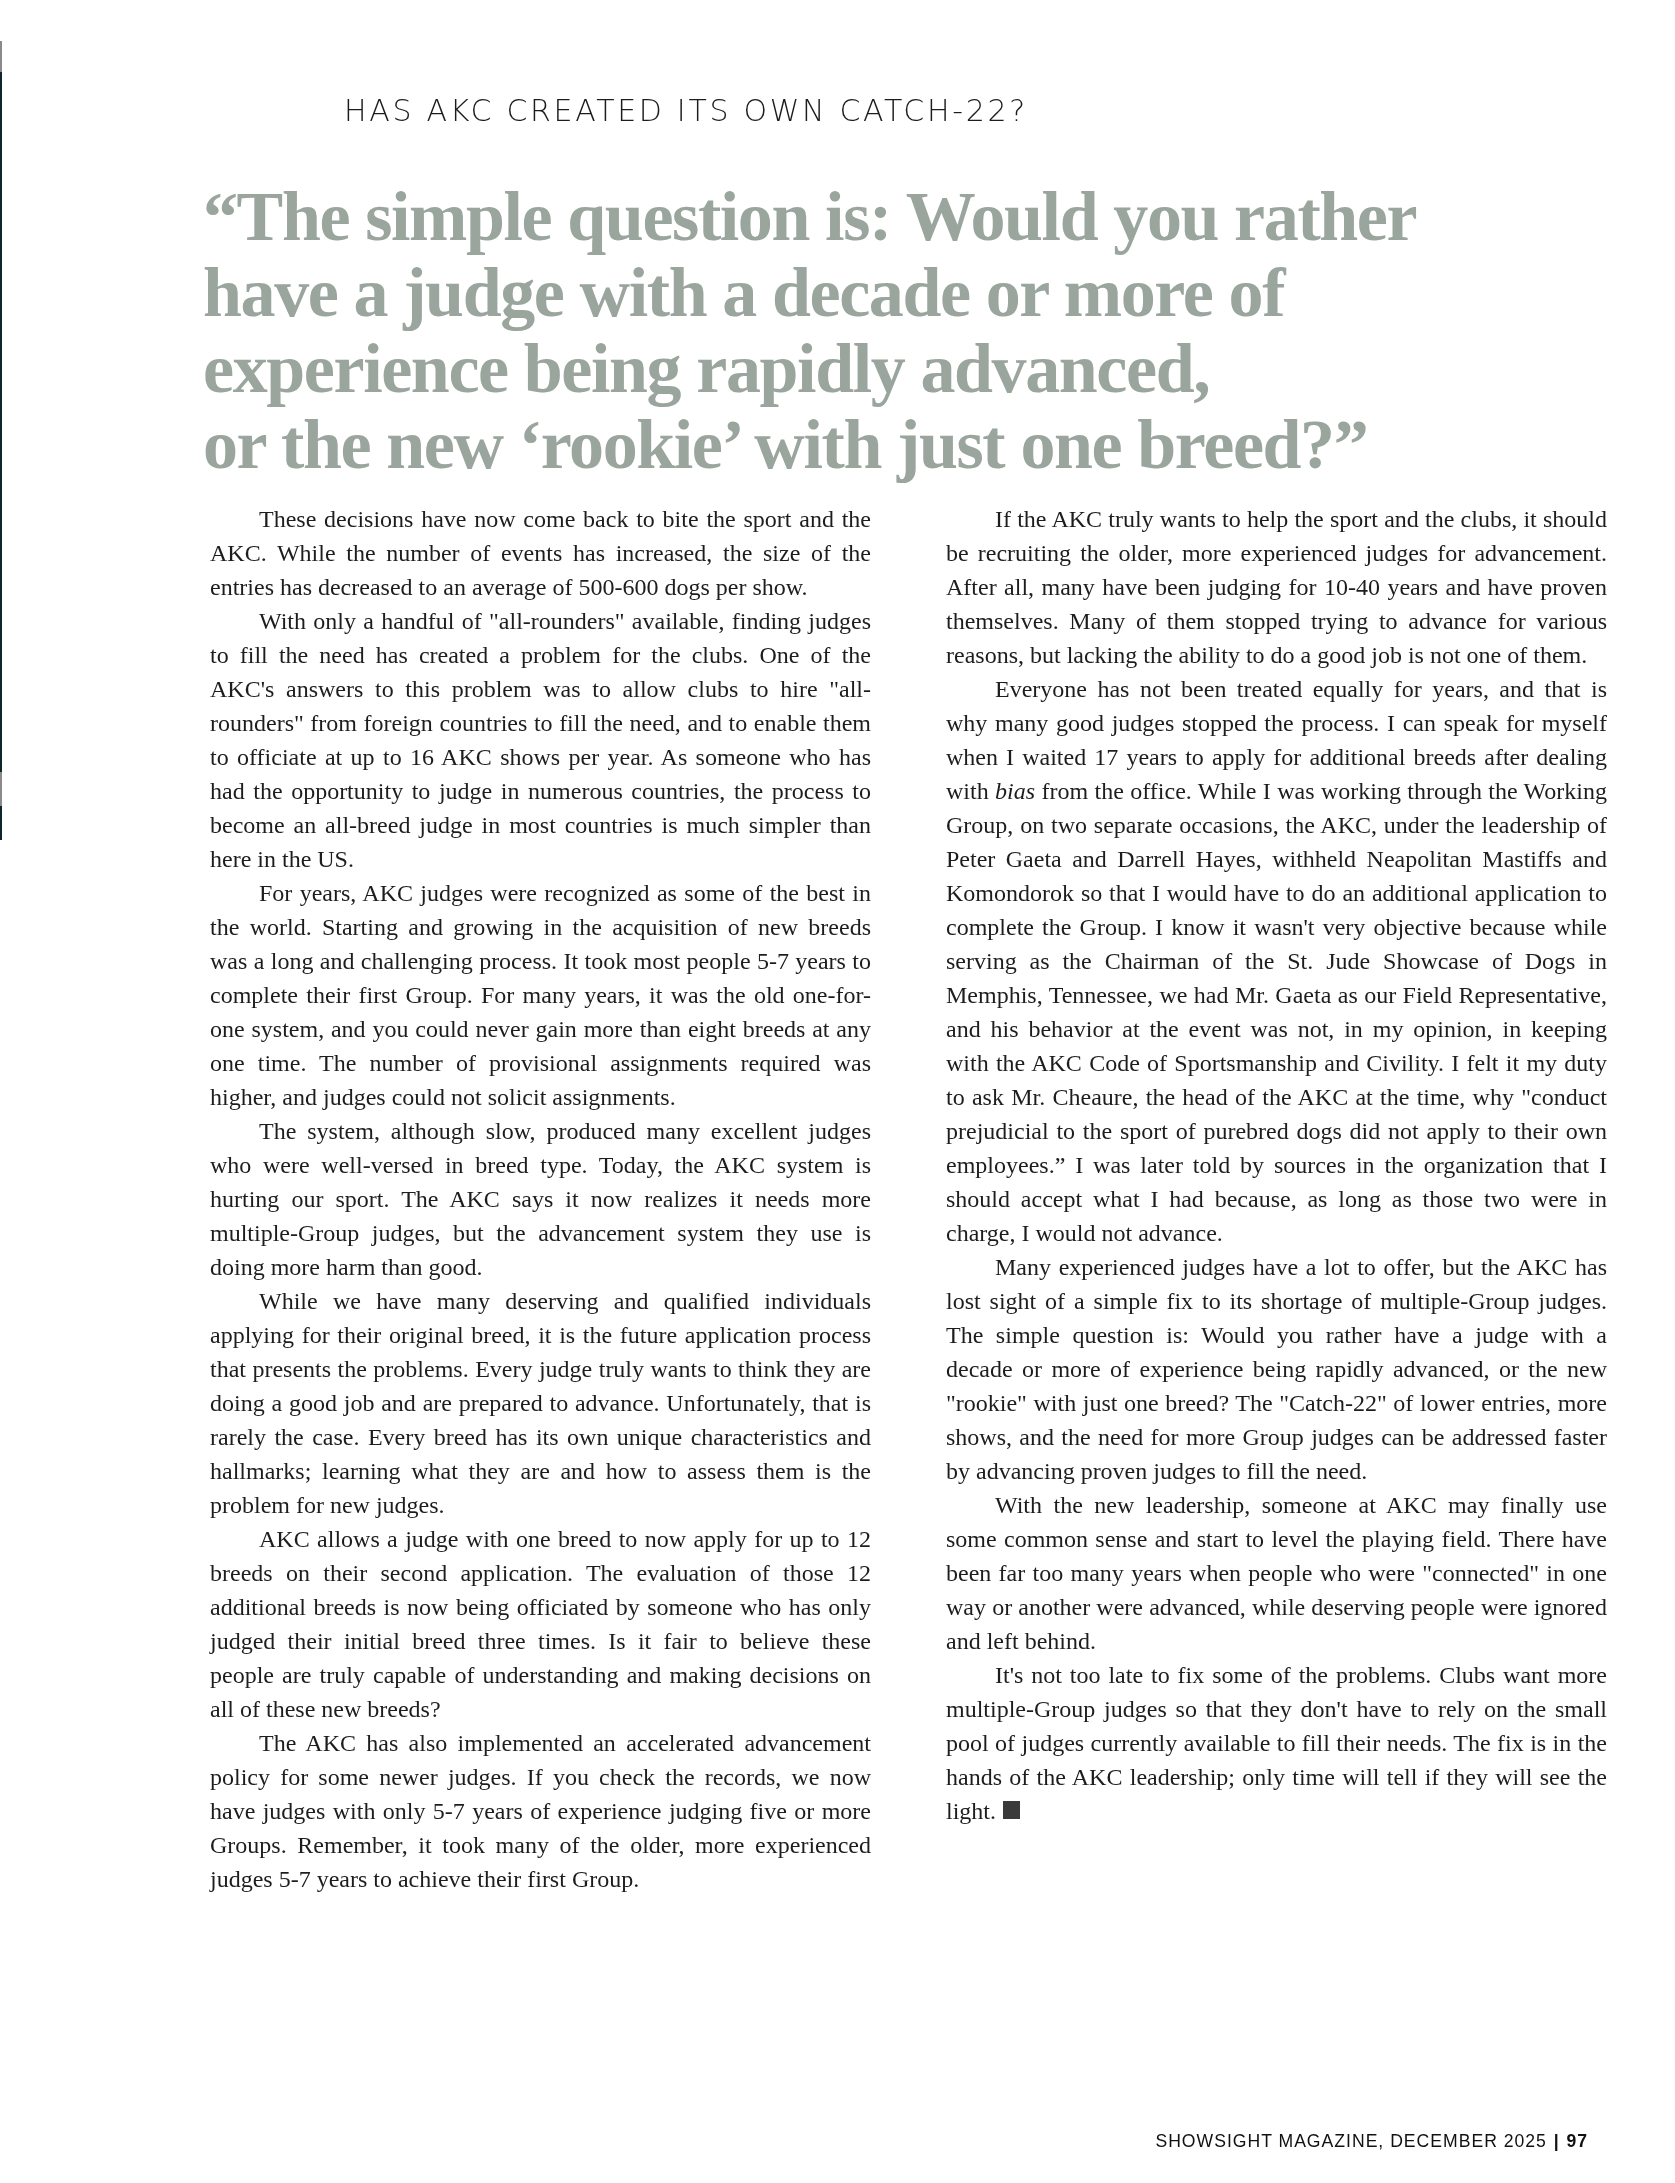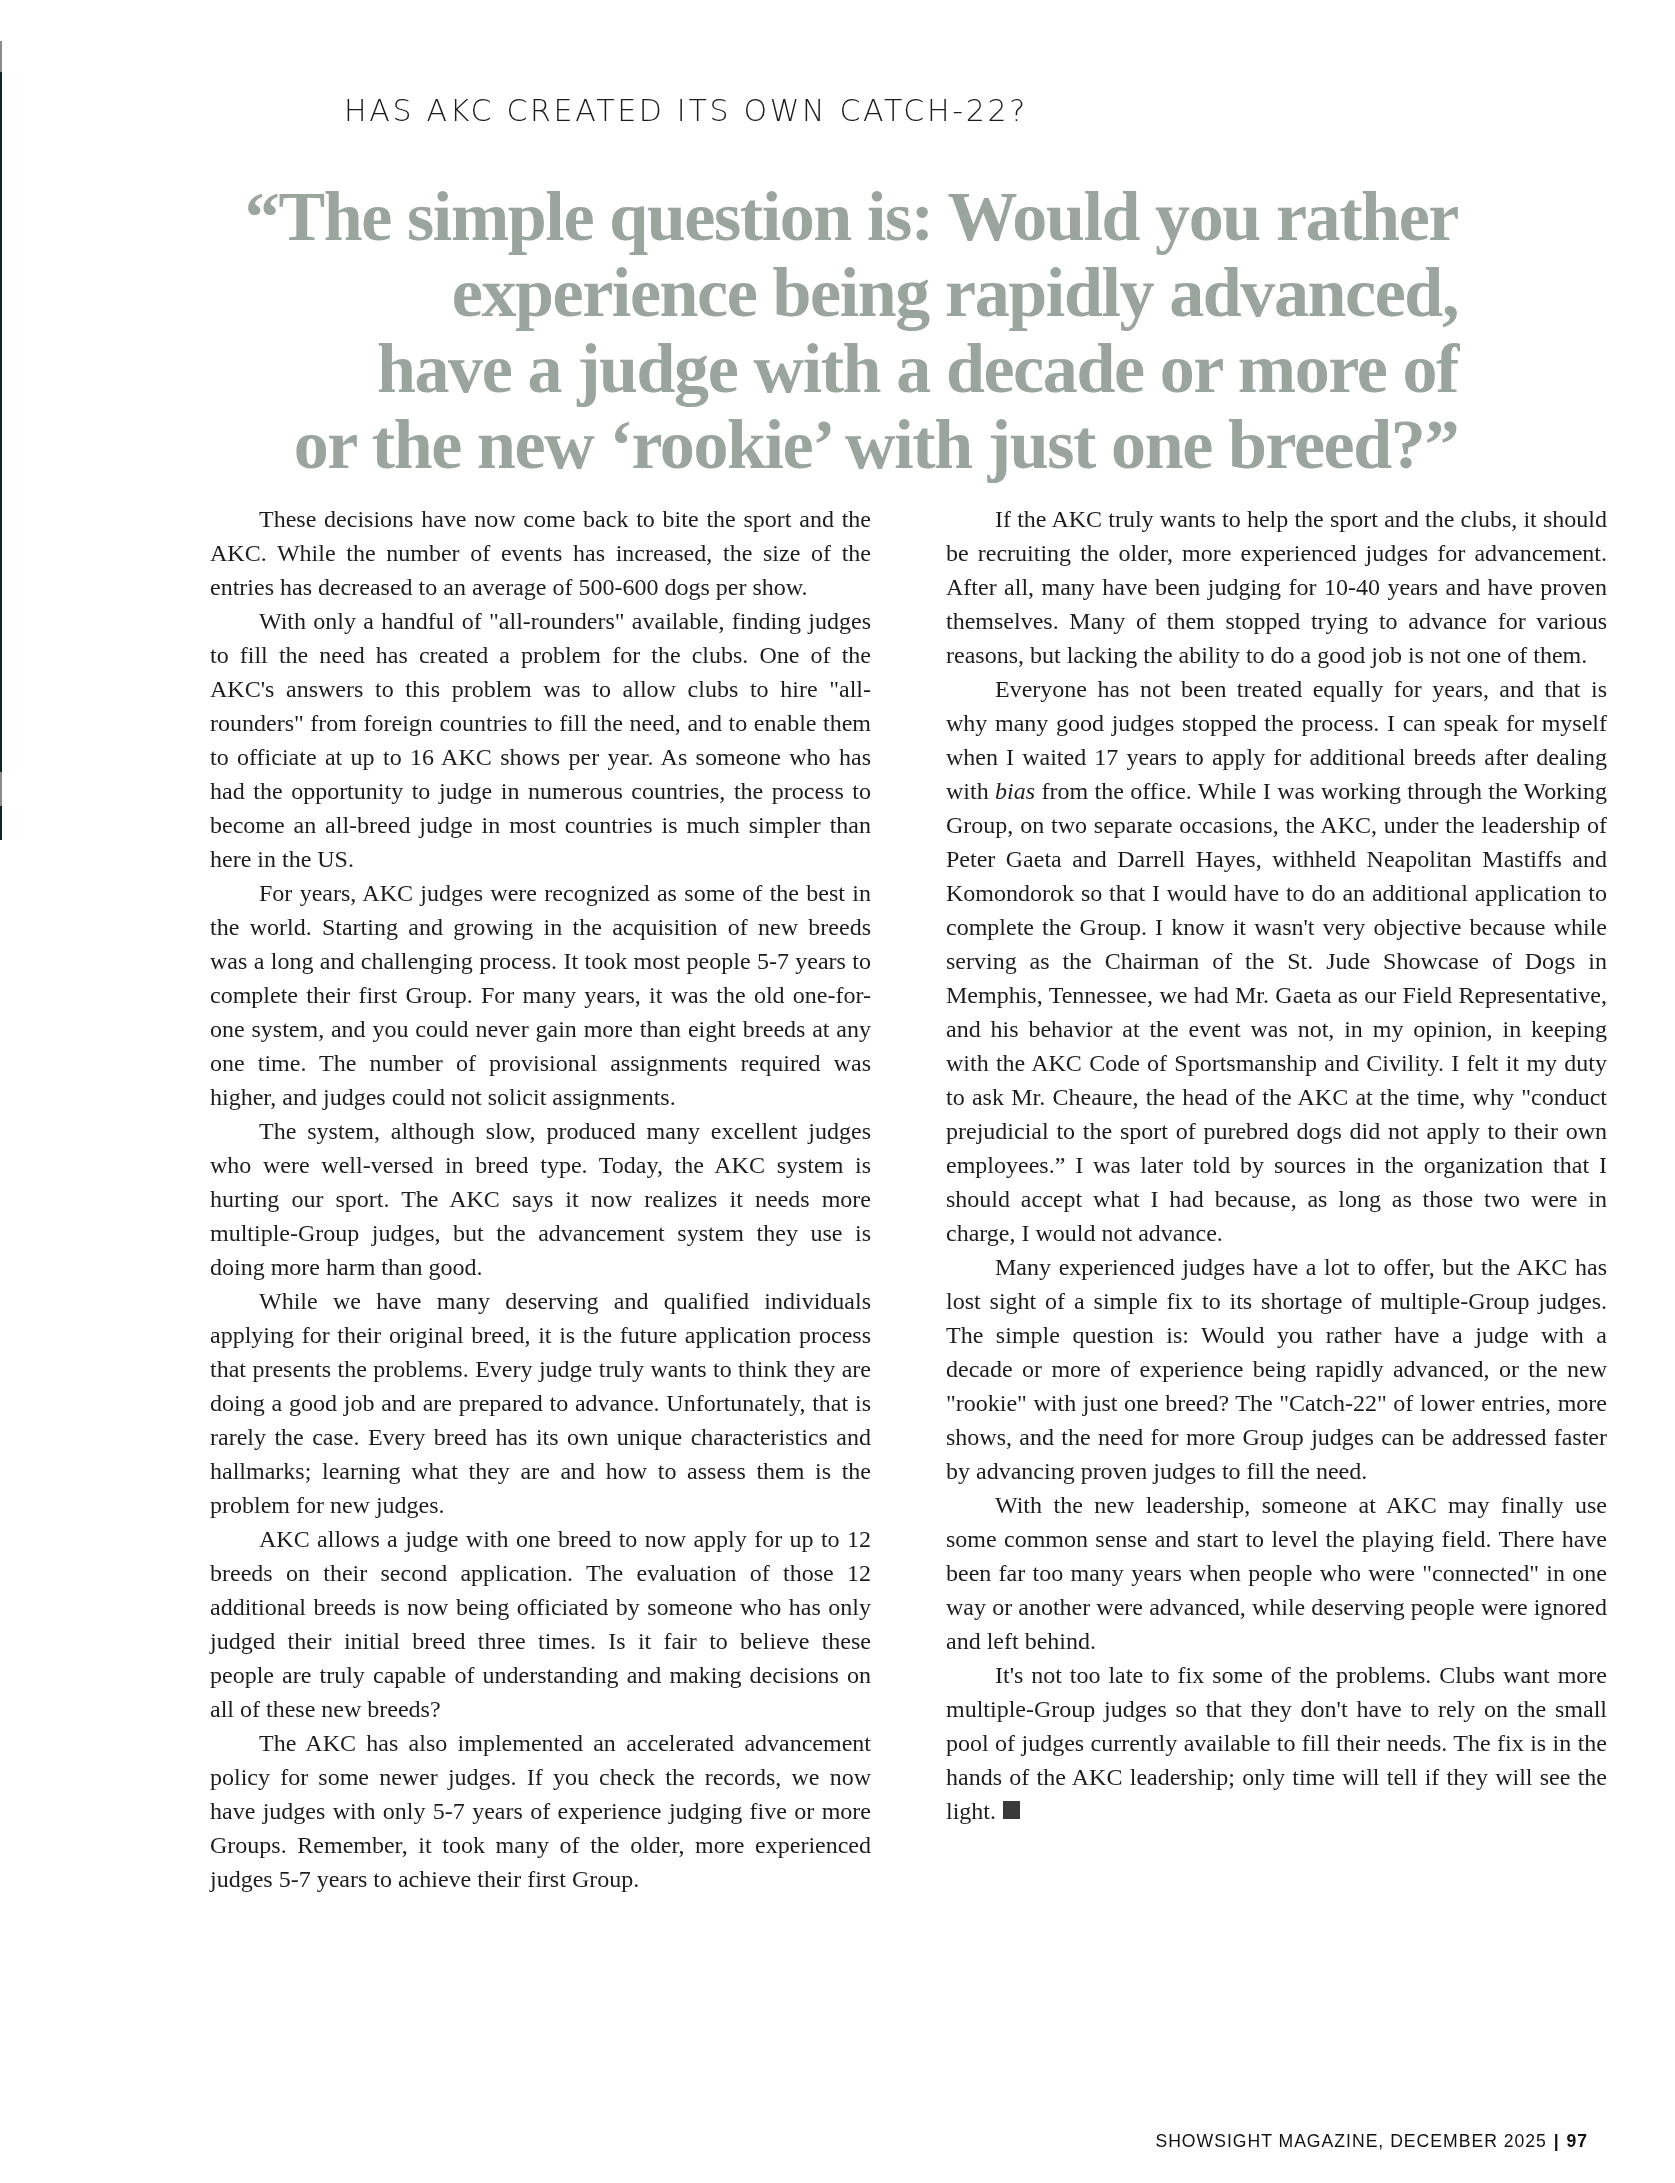--- a/index.html
+++ b/index.html
@@ -12,21 +12,21 @@
     background: #10242c;
   }
   .spine-bar .light1 { position:absolute; left:0; top:0; width:2px; height:30.5px; background:#8a8a8a; }
   .spine-bar .light2 { position:absolute; left:0; top:731px; width:2px; height:34px; background:#8a8a8a; }
   .running-head {
     position: absolute; top: 93px; left: 0; width: 1372px; text-align: center;
     font-family: "DejaVu Sans", "Liberation Sans", sans-serif; font-weight: 300;
     font-size: 30px; letter-spacing: 2.7px; color: #1c1c1c;
   }
   .pull-quote {
-    position: absolute; top: 179px; left: 189px; width: 1269px; text-align: right;
+    position: absolute; top: 179px; left: 203px; width: 1269px; text-align: left;
     font-family: "Liberation Serif", "DejaVu Serif", serif; font-weight: bold;
     font-size: 70px; line-height: 76px; color: #9aa59d; letter-spacing: -1.4px;
   }
   .pull-quote span { display: block; }
   .col {
     position: absolute; top: 502px; width: 661px;
     font-size: 24px; line-height: 34px; text-align: justify; color: #1d1d1d;
     font-family: "Liberation Serif", "DejaVu Serif", serif;
     margin-left: 7px;
   }
@@ -51,22 +51,22 @@
 
 <div class="spine-bar">
   <div class="light1"></div>
   <div class="light2"></div>
 </div>
 
 <div class="running-head">HAS AKC CREATED ITS OWN CATCH-22?</div>
 
 <div class="pull-quote">
   <span>“The simple question is: Would you rather</span>
+  <span>have a judge with a decade or more of</span>
   <span>experience being rapidly advanced,</span>
-  <span>have a judge with a decade or more of</span>
   <span>or the new ‘rookie’ with just one breed?”</span>
 </div>
 
 <div class="col left">
   <p>These decisions have now come back to bite the sport and the AKC. While the number of events has increased, the size of the entries has decreased to an average of 500-600 dogs per show.</p>
   <p>With only a handful of "all-rounders" available, finding judges to fill the need has created a problem for the clubs. One of the AKC's answers to this problem was to allow clubs to hire "all-rounders" from foreign countries to fill the need, and to enable them to officiate at up to 16 AKC shows per year. As someone who has had the opportunity to judge in numerous countries, the process to become an all-breed judge in most countries is much simpler than here in the US.</p>
   <p>For years, AKC judges were recognized as some of the best in the world. Starting and growing in the acquisition of new breeds was a long and challenging process. It took most people 5-7 years to complete their first Group. For many years, it was the old one-for-one system, and you could never gain more than eight breeds at any one time. The number of provisional assignments required was higher, and judges could not solicit assignments.</p>
   <p>The system, although slow, produced many excellent judges who were well-versed in breed type. Today, the AKC system is hurting our sport. The AKC says it now realizes it needs more multiple-Group judges, but the advancement system they use is doing more harm than good.</p>
   <p>While we have many deserving and qualified individuals applying for their original breed, it is the future application process that presents the problems. Every judge truly wants to think they are doing a good job and are prepared to advance. Unfortunately, that is rarely the case. Every breed has its own unique characteristics and hallmarks; learning what they are and how to assess them is the problem for new judges.</p>
   <p>AKC allows a judge with one breed to now apply for up to 12 breeds on their second application. The evaluation of those 12 additional breeds is now being officiated by someone who has only judged their initial breed three times. Is it fair to believe these people are truly capable of understanding and making decisions on all of these new breeds?</p>

